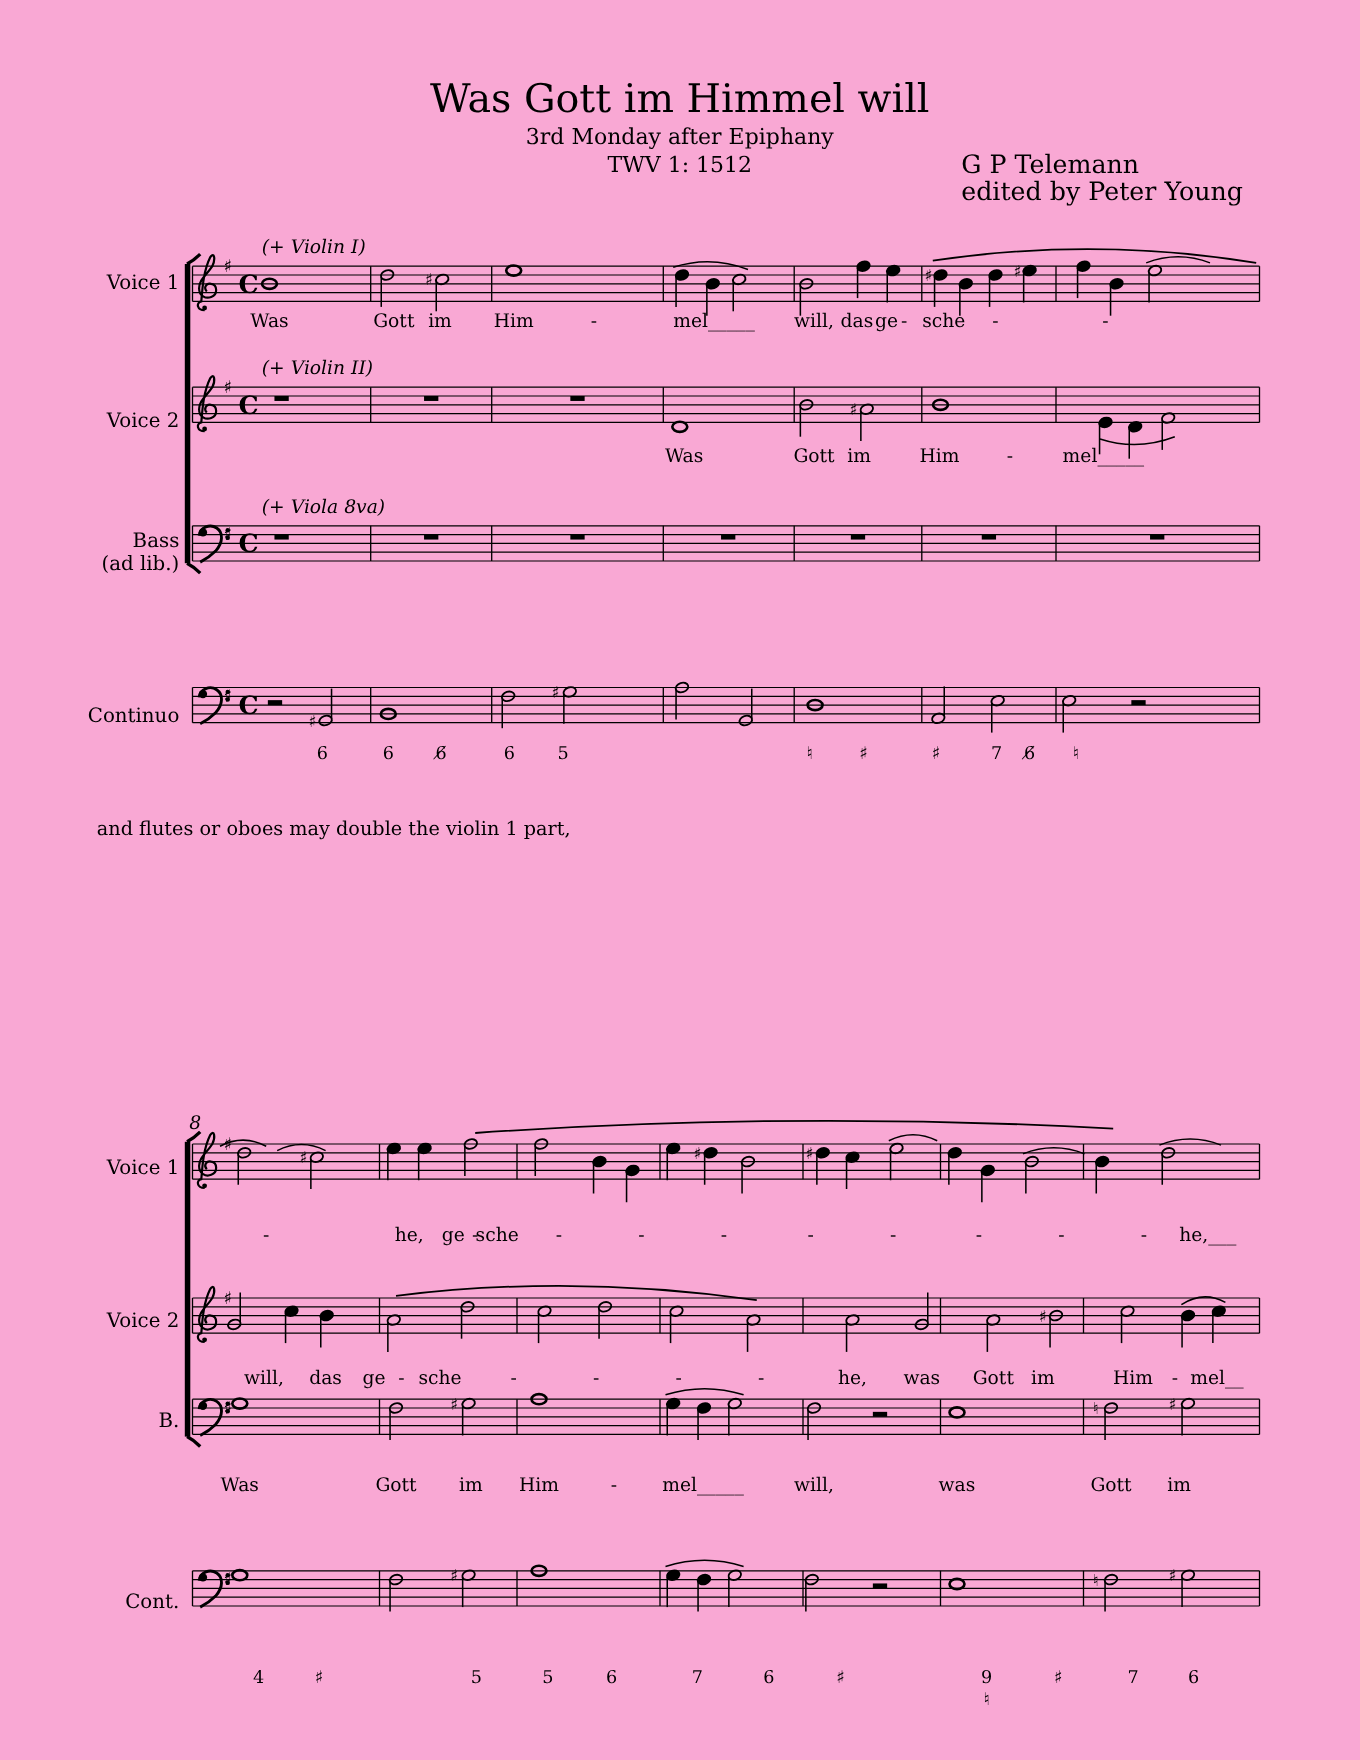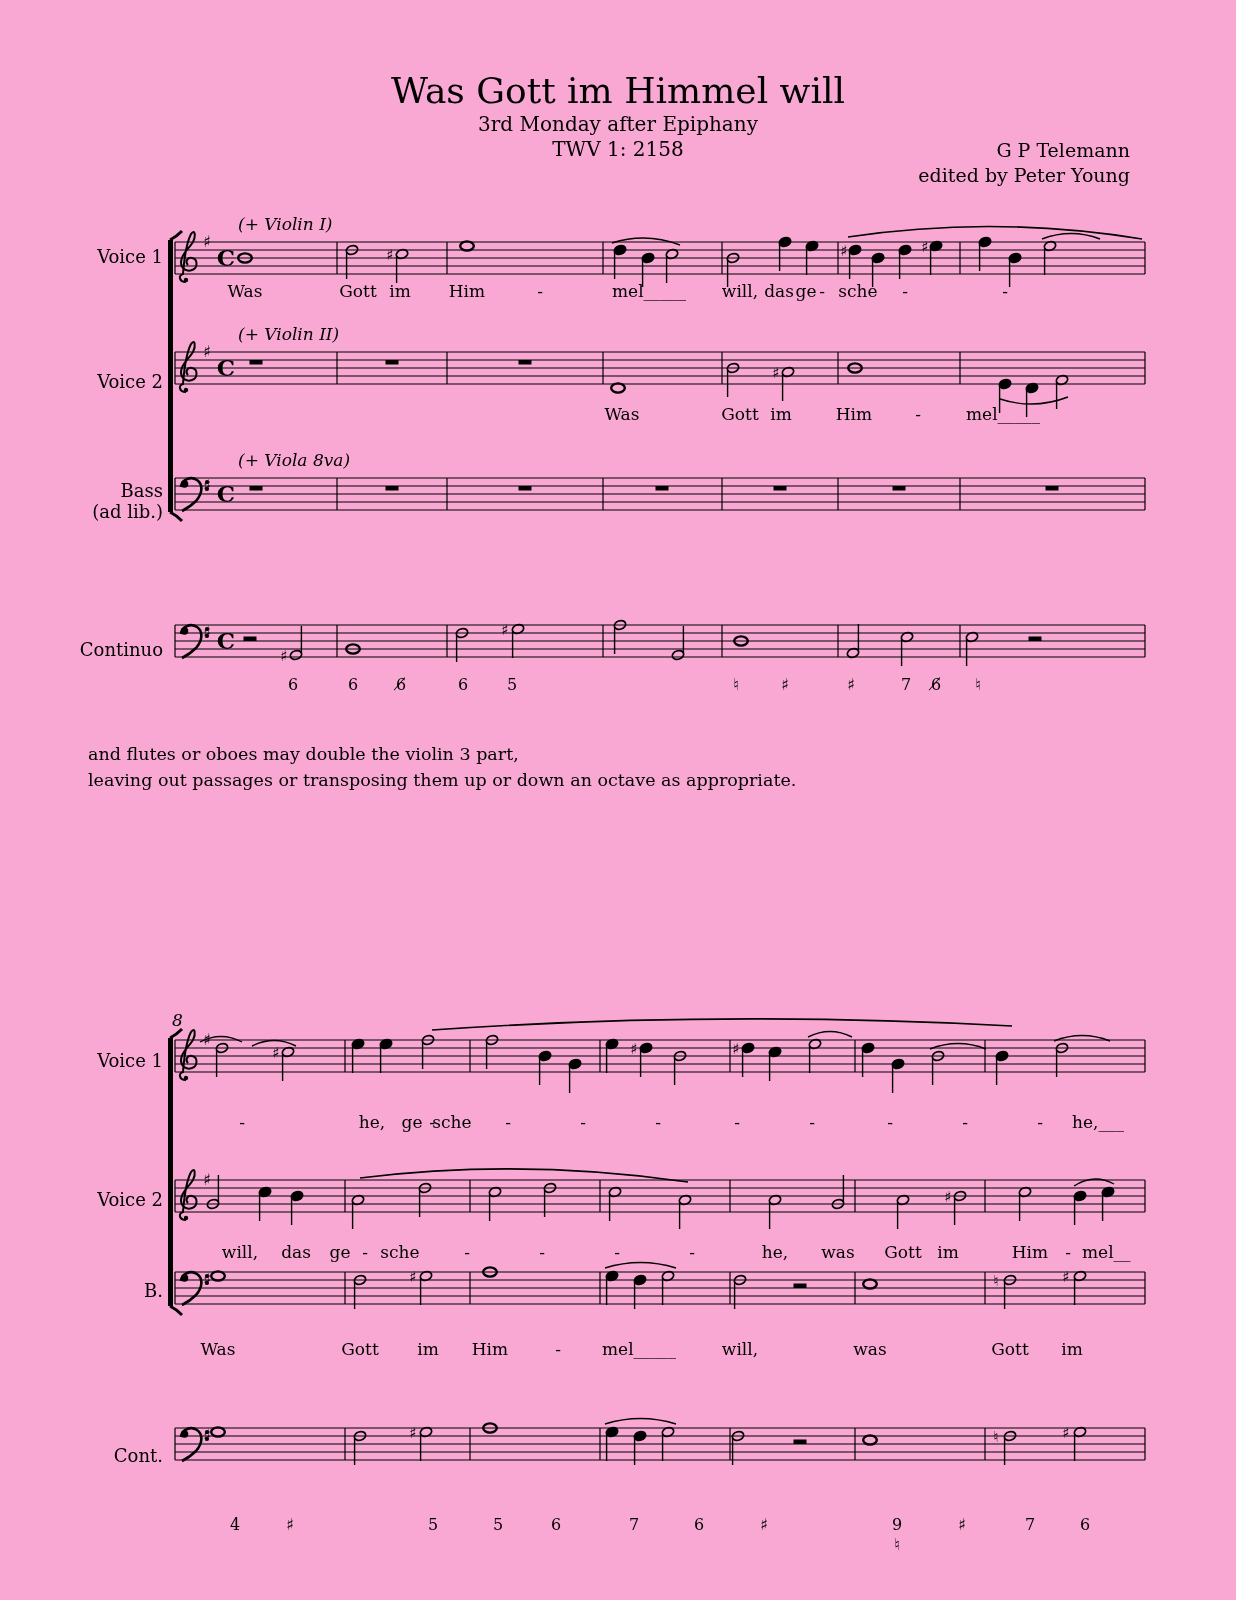--- a/index.html
+++ b/index.html
@@ -1,50 +1,49 @@
 <!DOCTYPE html>
 <html><head>
 <meta charset="utf-8">
 <style>
   html,body{margin:0;padding:0;background:#fff;}
   .page{position:relative;width:1236px;height:1600px;background:#f9a8d4;color:#000;
         font-family:"DejaVu Serif",serif;overflow:hidden;}
   .title-block{position:absolute;top:70px;left:0;width:1236px;text-align:center;}
   .title{font-size:36px;line-height:42px;margin:0;}
   .sub{font-size:20px;line-height:25px;}
-  .credits{position:absolute;top:138px;right:106px;text-align:right;font-size:19px;line-height:25px;}
+  .credits{position:absolute;top:138px;right:106px;text-align:left;font-size:23px;line-height:25px;}
   .perf-note{position:absolute;top:742px;left:88px;font-size:17.5px;line-height:25.5px;}
   svg{position:absolute;left:0;}
   svg text{fill:#000;}
   .slabel{font-size:18px;text-anchor:end;font-family:"DejaVu Serif",serif;}
   .annot{font-size:17px;font-style:italic;font-family:"DejaVu Serif",serif;}
   .lyr{font-size:17px;text-anchor:middle;font-family:"DejaVu Serif",serif;}
   .lyrs{font-size:17px;text-anchor:start;font-family:"DejaVu Serif",serif;}
   .fig{font-size:16px;text-anchor:middle;font-family:"DejaVu Serif","DejaVu Sans",serif;}
   .mnum{font-size:17px;font-style:italic;font-family:"DejaVu Serif",serif;}
 </style>
 </head>
 <body>
 
 <div class="page">
 
   <div class="title-block">
     <div class="title">Was Gott im Himmel will</div>
     <div class="sub">3rd Monday after Epiphany</div>
-    <div class="sub">TWV 1: 2158</div>
+    <div class="sub">TWV 1: 1512</div>
   </div>
 
   <div class="credits">
     <div>G P Telemann</div>
     <div>edited by Peter Young</div>
   </div>
 
   <div class="perf-note">
-    <div>and flutes or oboes may double the violin 3 part,</div>
-    <div>leaving out passages or transposing them up or down an octave as appropriate.</div>
+    <div>and flutes or oboes may double the violin 1 part,</div>
   </div>
 
   <svg id="sys1" width="1236" height="500" viewBox="0 0 1236 500" style="top:215px">
     <g id="sys1-gfx">
         <rect x="168" y="25" width="5" height="272" fill="#000"></rect>
         <path d="M170 25 Q176 22 182 16" stroke="#000" stroke-width="3" fill="none"></path>
         <path d="M170 297 Q176 300 182 306" stroke="#000" stroke-width="3" fill="none"></path>
         <line x1="175" y1="27" x2="1145" y2="27" stroke="#000" stroke-width="1.1"></line>
         <line x1="175" y1="35" x2="1145" y2="35" stroke="#000" stroke-width="1.1"></line>
         <line x1="175" y1="43" x2="1145" y2="43" stroke="#000" stroke-width="1.1"></line>

